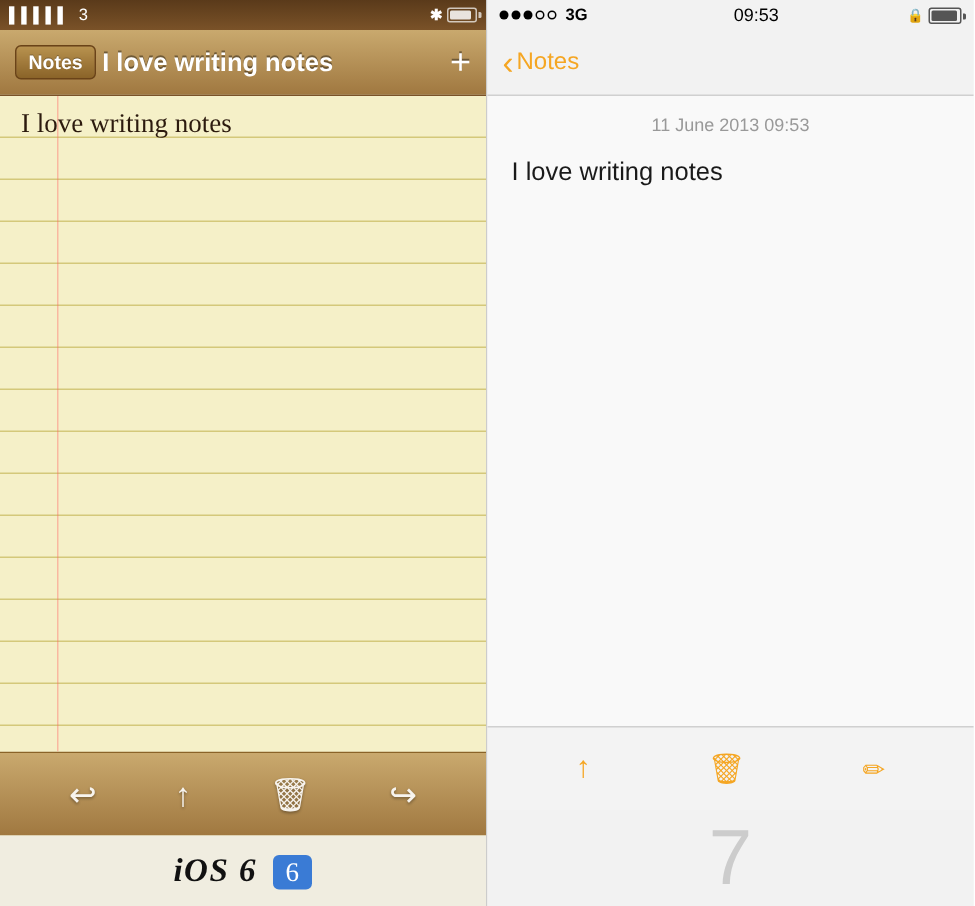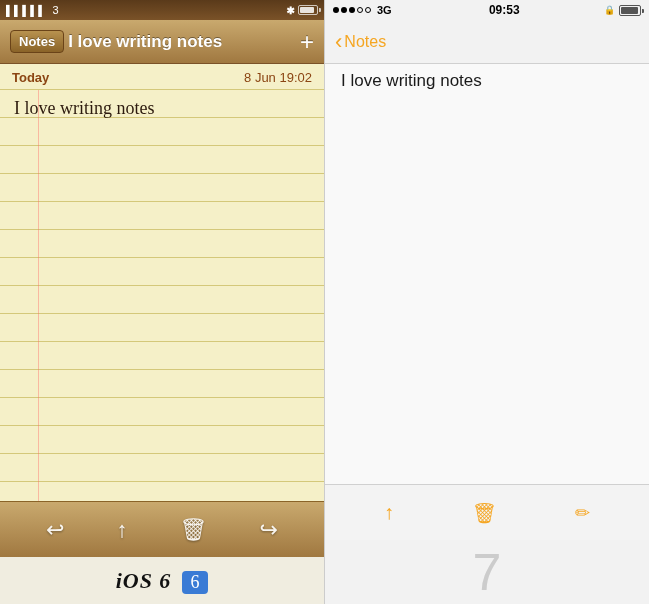--- a/index.html
+++ b/index.html
@@ -382,24 +382,20 @@
         </div>
       </div>
     </div>
 
     <div class="ios6-nav-bar">
       <div class="ios6-nav-notes-btn">Notes</div>
       <div class="ios6-nav-title">I love writing notes</div>
       <div class="ios6-nav-plus">+</div>
     </div>
 
-    <div class="ios6-date-bar">
-      <span class="ios6-date-today">Today</span>
-      <span class="ios6-date-right">8 Jun  19:02</span>
-    </div>
 
     <div class="ios6-content">
       <div class="ios6-lines">
         <div class="ios6-line"></div>
         <div class="ios6-line"></div>
         <div class="ios6-line"></div>
         <div class="ios6-line"></div>
         <div class="ios6-line"></div>
         <div class="ios6-line"></div>
         <div class="ios6-line"></div>
@@ -436,37 +432,38 @@
       <div class="ios7-status-left">
         <div class="signal-dots">
           <div class="signal-dot"></div>
           <div class="signal-dot"></div>
           <div class="signal-dot"></div>
           <div class="signal-dot empty"></div>
           <div class="signal-dot empty"></div>
         </div>
         <span style="margin-left:4px; font-size:11px;">3G</span>
       </div>
-      <div style="font-size:12px; font-weight:bold;margin-left:12px;">09:53</div>
+      <div style="font-size:12px; font-weight:normal;margin-left:12px;">09:53</div>
       <div class="ios7-status-right">
         <span style="font-size:9px;">🔒</span>
         <div class="battery-ios7">
           <div class="battery-ios7-fill"></div>
         </div>
       </div>
     </div>
 
     <div class="ios7-nav-bar">
       <div class="ios7-back-btn">
         <span class="ios7-chevron">‹</span>
         <span class="ios7-back-label">Notes</span>
       </div>
     </div>
 
     <div class="ios7-content">
+      <div class="ios7-date-center">11 June 2013 09:53</div>
       <div class="ios7-note-text">I love writing notes</div>
     </div>
 
     <div class="ios7-toolbar">
       <span class="ios7-toolbar-btn" style="font-size:20px;">↑</span>
       <span class="ios7-toolbar-btn" style="font-size:20px;">🗑</span>
       <span class="ios7-toolbar-btn" style="font-size:18px;">✏</span>
     </div>
 
     <div class="ios7-logo">

